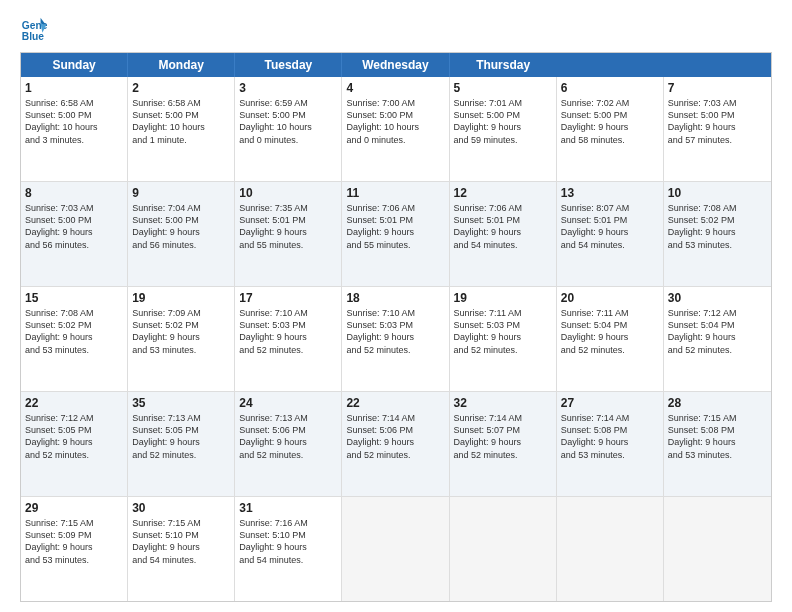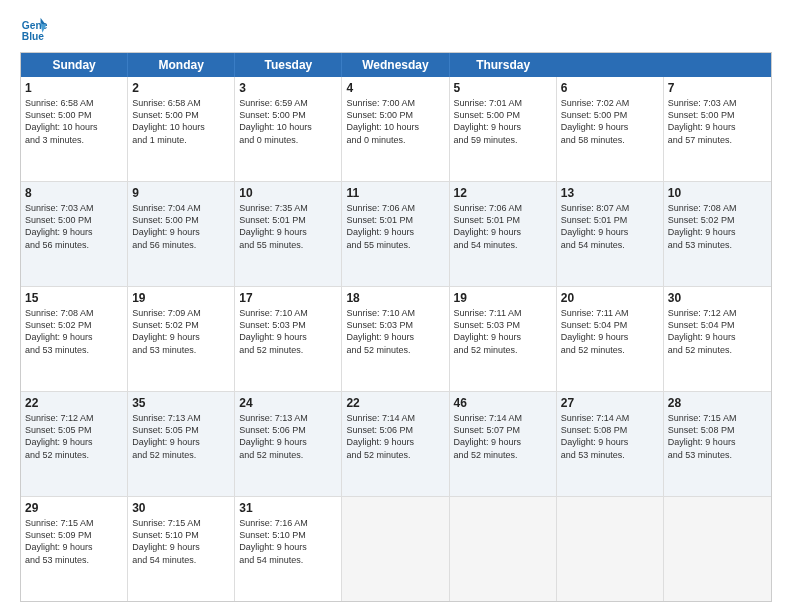--- a/index.html
+++ b/index.html
@@ -310,21 +310,21 @@
             <div class="cell-text">and 52 minutes.</div>
           </div>
           <div class="cal-cell alt-row">
             <span class="day-num">22</span>
             <div class="cell-text">Sunrise: 7:14 AM</div>
             <div class="cell-text">Sunset: 5:06 PM</div>
             <div class="cell-text">Daylight: 9 hours</div>
             <div class="cell-text">and 52 minutes.</div>
           </div>
           <div class="cal-cell alt-row">
-            <span class="day-num">46</span>
+            <span class="day-num">32</span>
             <div class="cell-text">Sunrise: 7:14 AM</div>
             <div class="cell-text">Sunset: 5:07 PM</div>
             <div class="cell-text">Daylight: 9 hours</div>
             <div class="cell-text">and 52 minutes.</div>
           </div>
           <div class="cal-cell alt-row">
             <span class="day-num">27</span>
             <div class="cell-text">Sunrise: 7:14 AM</div>
             <div class="cell-text">Sunset: 5:08 PM</div>
             <div class="cell-text">Daylight: 9 hours</div>

